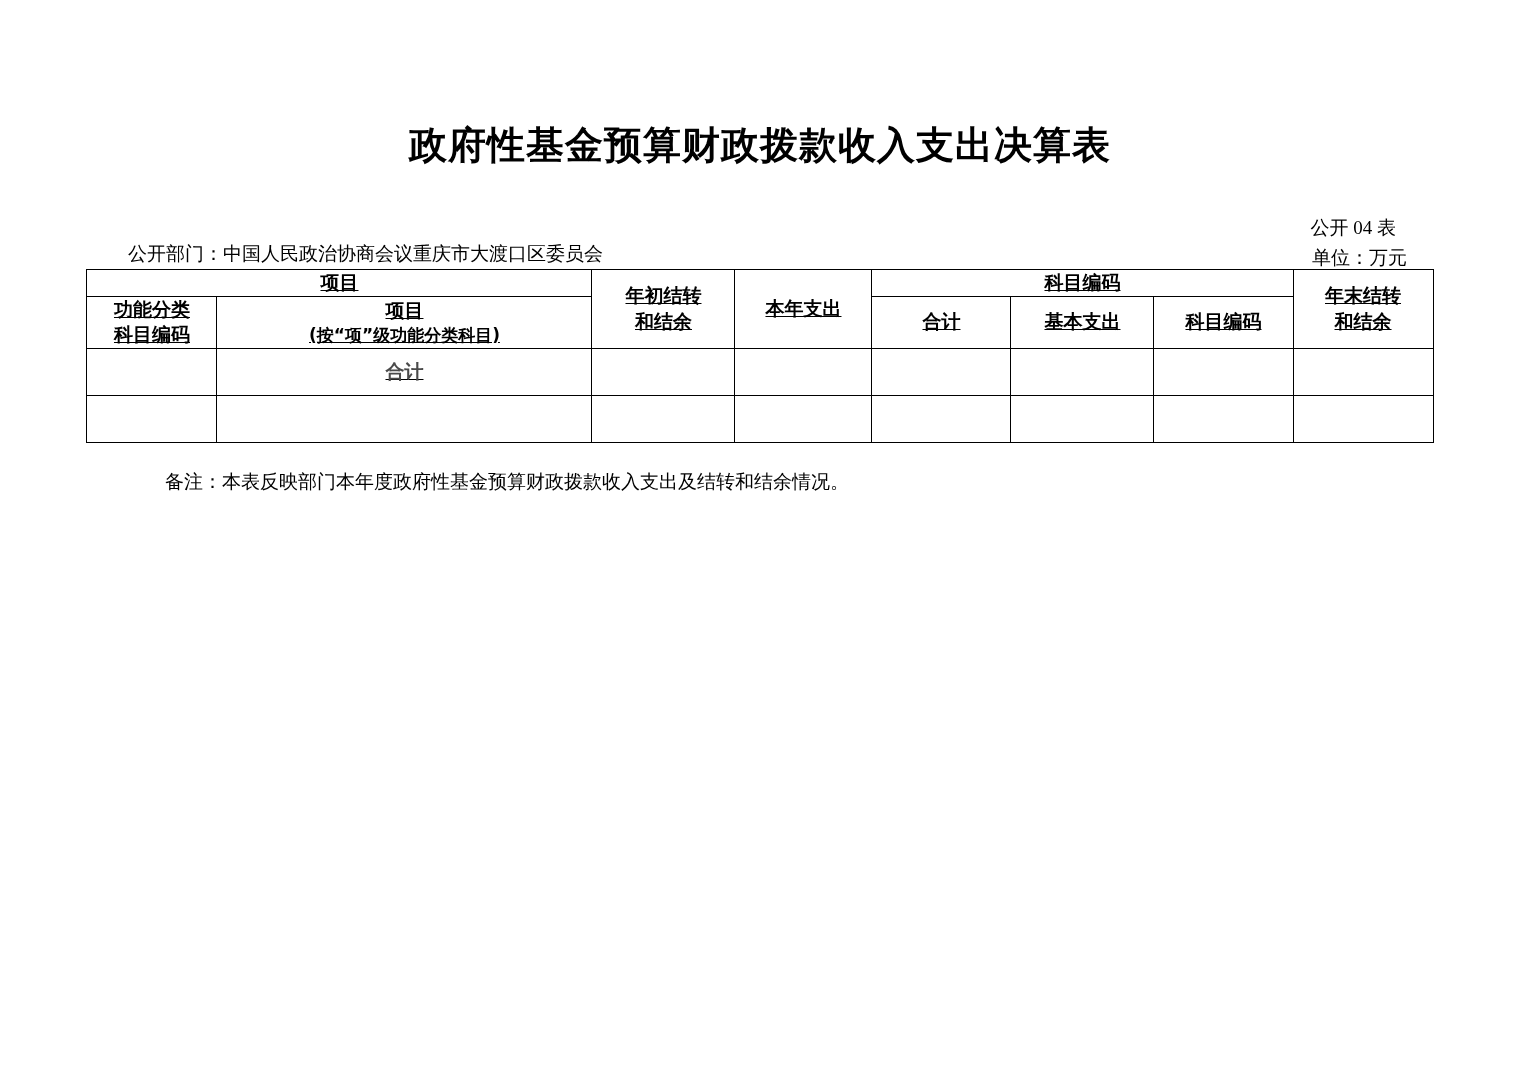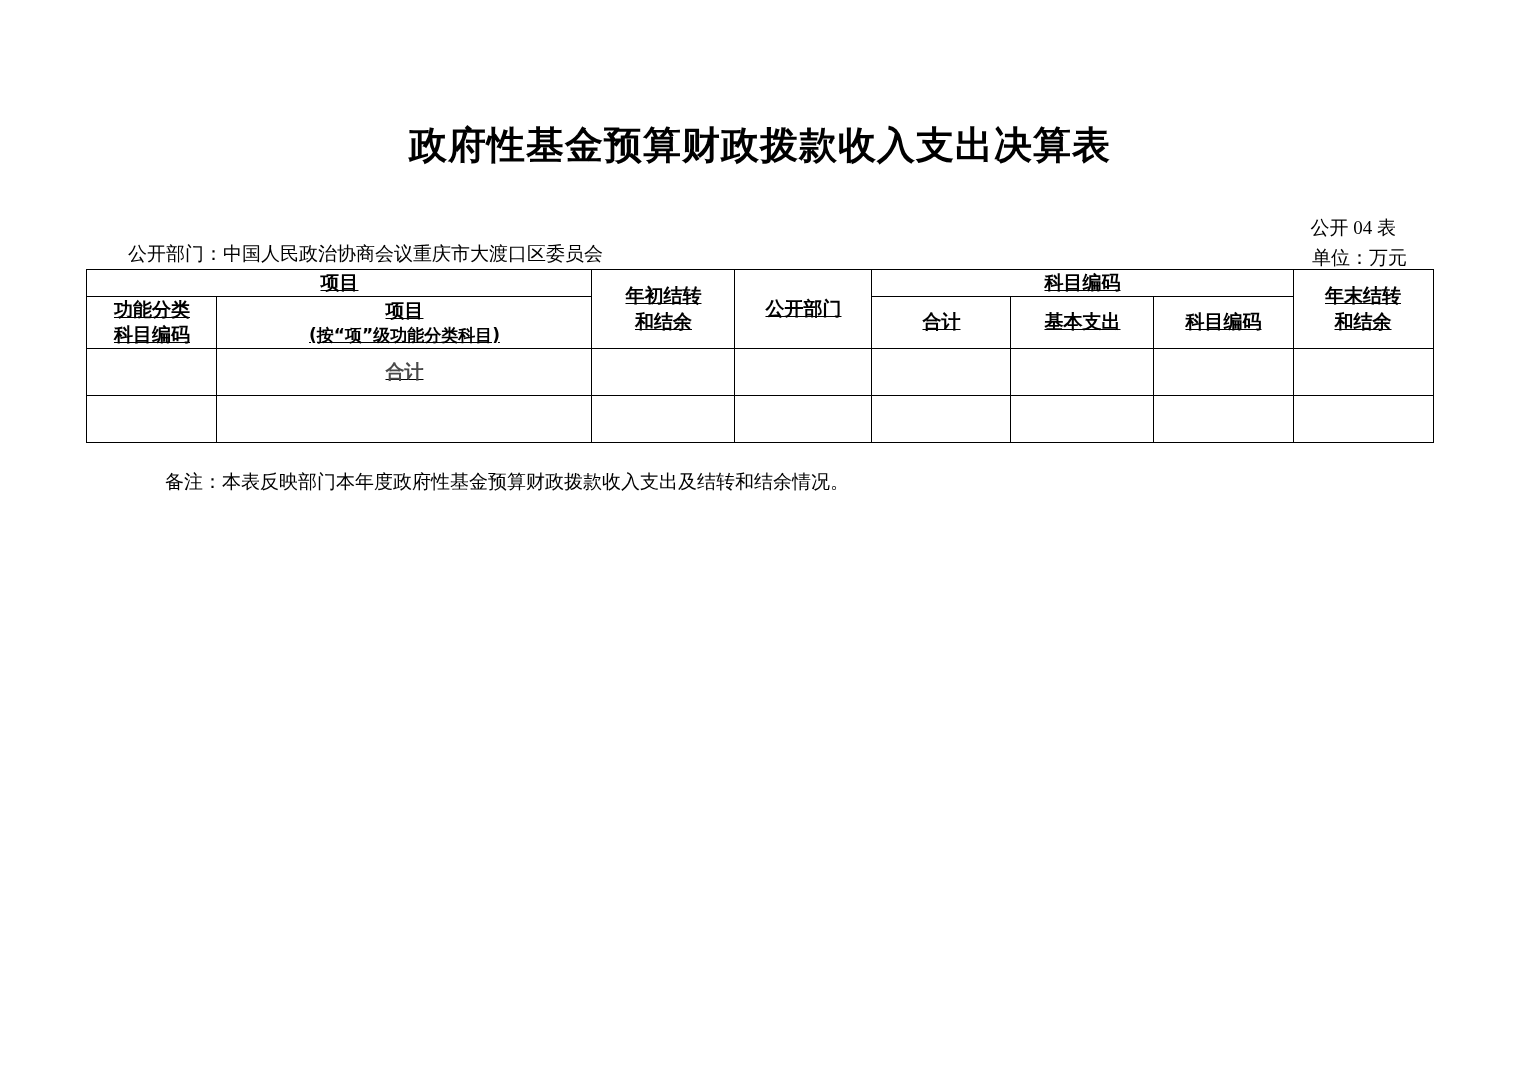--- a/index.html
+++ b/index.html
@@ -126,21 +126,21 @@
       <col style="width:143px">
       <col style="width:139px">
       <col style="width:140px">
     </colgroup>
     <thead>
       <tr class="h-row1">
         <th colspan="2">项目</th>
         <th rowspan="2">
           <span class="sub">年初结转<br>和结余</span>
         </th>
-        <th rowspan="2">公开部门</th>
+        <th rowspan="2">本年支出</th>
         <th colspan="3">科目编码</th>
         <th rowspan="2">
           <span class="sub">年末结转<br>和结余</span>
         </th>
       </tr>
       <tr class="h-row2">
         <th>
           <span class="sub">功能分类<br>科目编码</span>
         </th>
         <th class="sub">

